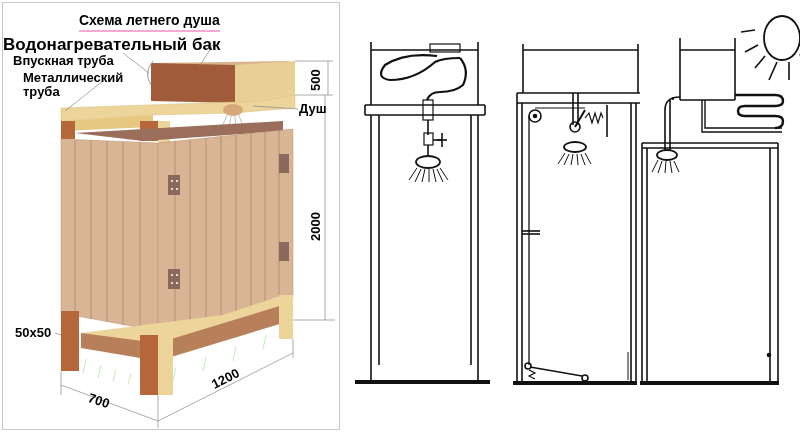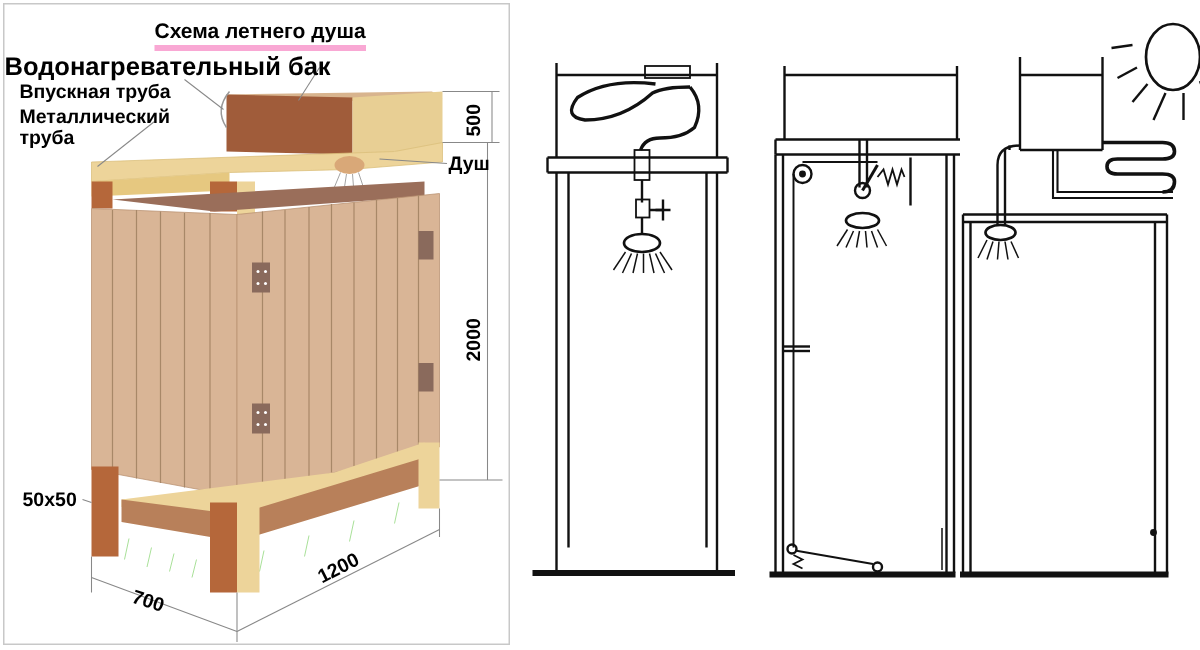--- a/index.html
+++ b/index.html
@@ -1,23 +1,23 @@
 <!DOCTYPE html>
 <html><head>
   <meta charset="utf-8">
   <style>
     html,body{margin:0;padding:0;background:#fff;}
     body{width:800px;height:433px;position:relative;overflow:hidden;font-family:"Liberation Sans",sans-serif;}
     .panel-left{position:absolute;left:2px;top:2px;width:336px;height:426px;border:1px solid #c8c8c8;background:#fff;}
     .panel-right{position:absolute;left:345px;top:0;width:455px;height:433px;}
     .lbl{position:absolute;font-weight:bold;color:#000;font-family:"Liberation Sans",sans-serif;white-space:nowrap;}
-    .title{left:100px;top:9px;font-size:14px;border-bottom:4px solid #f9a8d4;padding-bottom:2px;}
+    .title{left:76px;top:9px;font-size:14px;border-bottom:2px solid #f9a8d4;padding-bottom:2px;}
     .l1{left:0;top:32px;font-size:17px;}
     .l2{left:10px;top:50px;font-size:13px;text-align:center;}
-    .l3{left:10px;top:68px;font-size:13px;line-height:14px;}
+    .l3{left:20px;top:68px;font-size:13px;line-height:14px;}
     .dim{font-size:13px;}
     .vert{transform:rotate(-90deg);transform-origin:left top;}
     svg{position:absolute;left:0;top:0;}
   </style>
 </head>
 <body>
 
 <div class="panel-left">
   <svg width="336" height="426" viewBox="0 0 336 426">
 

